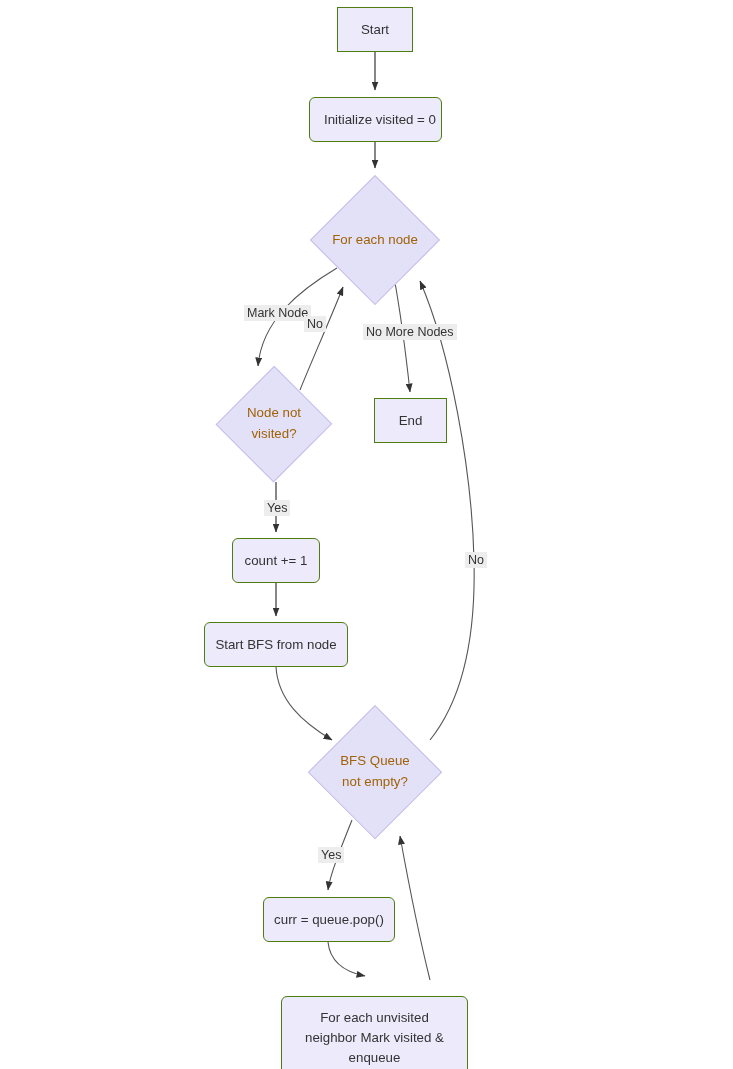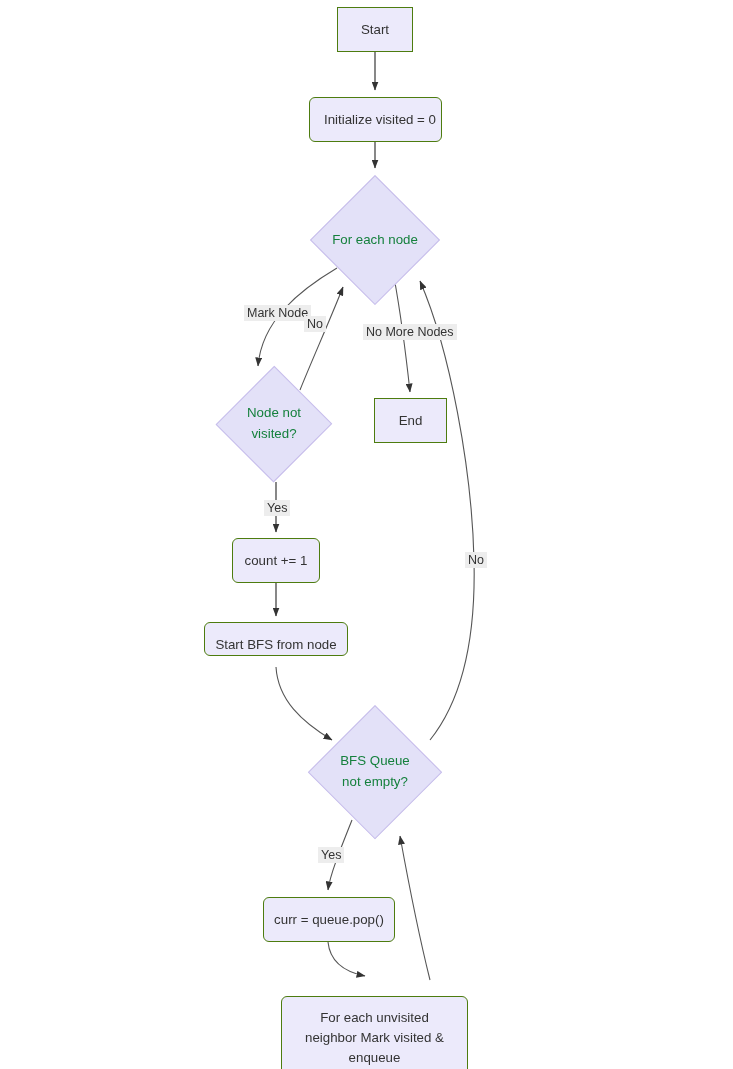--- a/index.html
+++ b/index.html
@@ -55,21 +55,21 @@
     width: 70.7%;
     height: 70.7%;
     transform: translate(-50%, -50%) rotate(45deg);
     background: #E3E1F8;
     border: 1px solid #C7BDEB;
     box-sizing: border-box;
   }
   .diamond-label {
     position: relative;
     z-index: 2;
-    color: #15803d;
+    color: #a16207;
     font-size: 13.3px;
     line-height: 1.55;
     white-space: pre-line;
   }
   .node-label {
     white-space: pre-line;
   }
   .edge-label {
     position: absolute;
     font-size: 12.5px;
@@ -137,21 +137,21 @@
   </div>
 
   <div class="node terminal" style="left:374px; top:398px; width:73px; height:45px;">
     <span class="node-label">End</span>
   </div>
 
   <div class="node process" style="left:232px; top:538px; width:88px; height:45px;">
     <span class="node-label">count += 1</span>
   </div>
 
-  <div class="node process" style="left:204px; top:622px; width:144px; height:34px;align-items:flex-end;">
+  <div class="node process" style="left:204px; top:622px; width:144px; height:45px;">
     <span class="node-label">Start BFS from node</span>
   </div>
 
   <div class="node process" style="left:263px; top:897px; width:132px; height:45px;">
     <span class="node-label">curr = queue.pop()</span>
   </div>
 
   <div class="node decision" style="left:308px; top:705px; width:134px; height:134px;">
     <span class="diamond-shape"></span>
     <span class="diamond-label">BFS Queue

